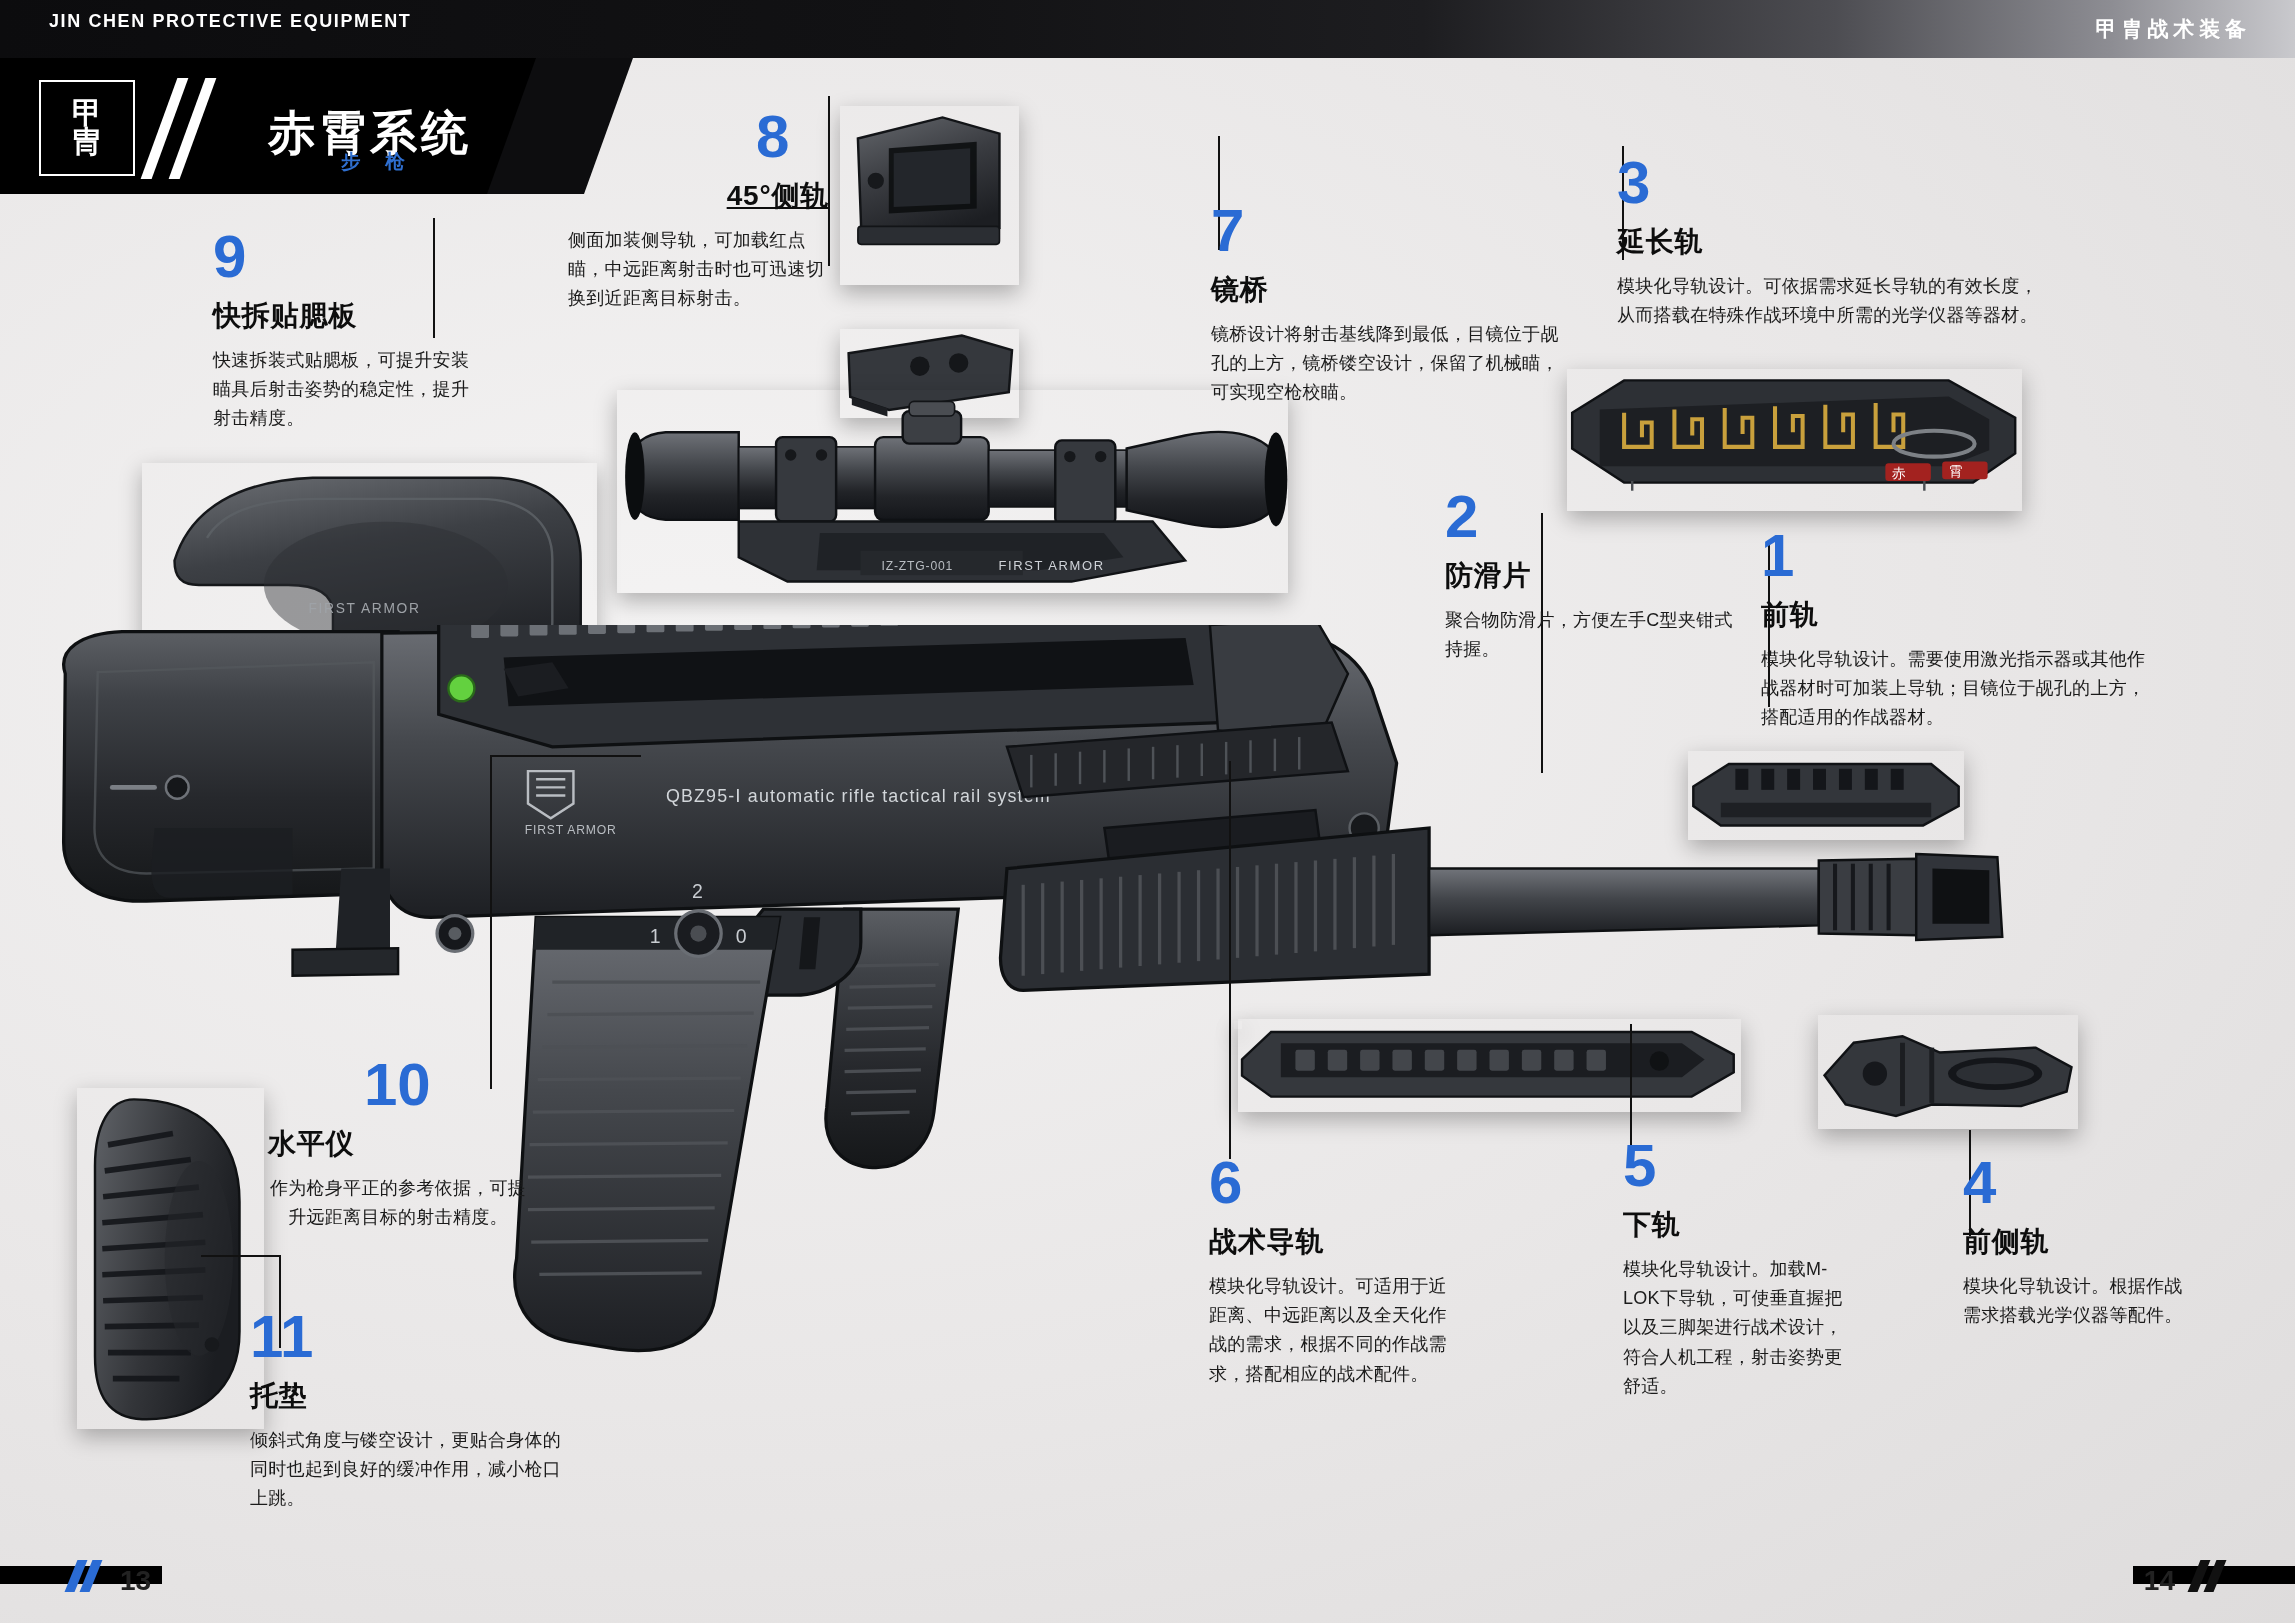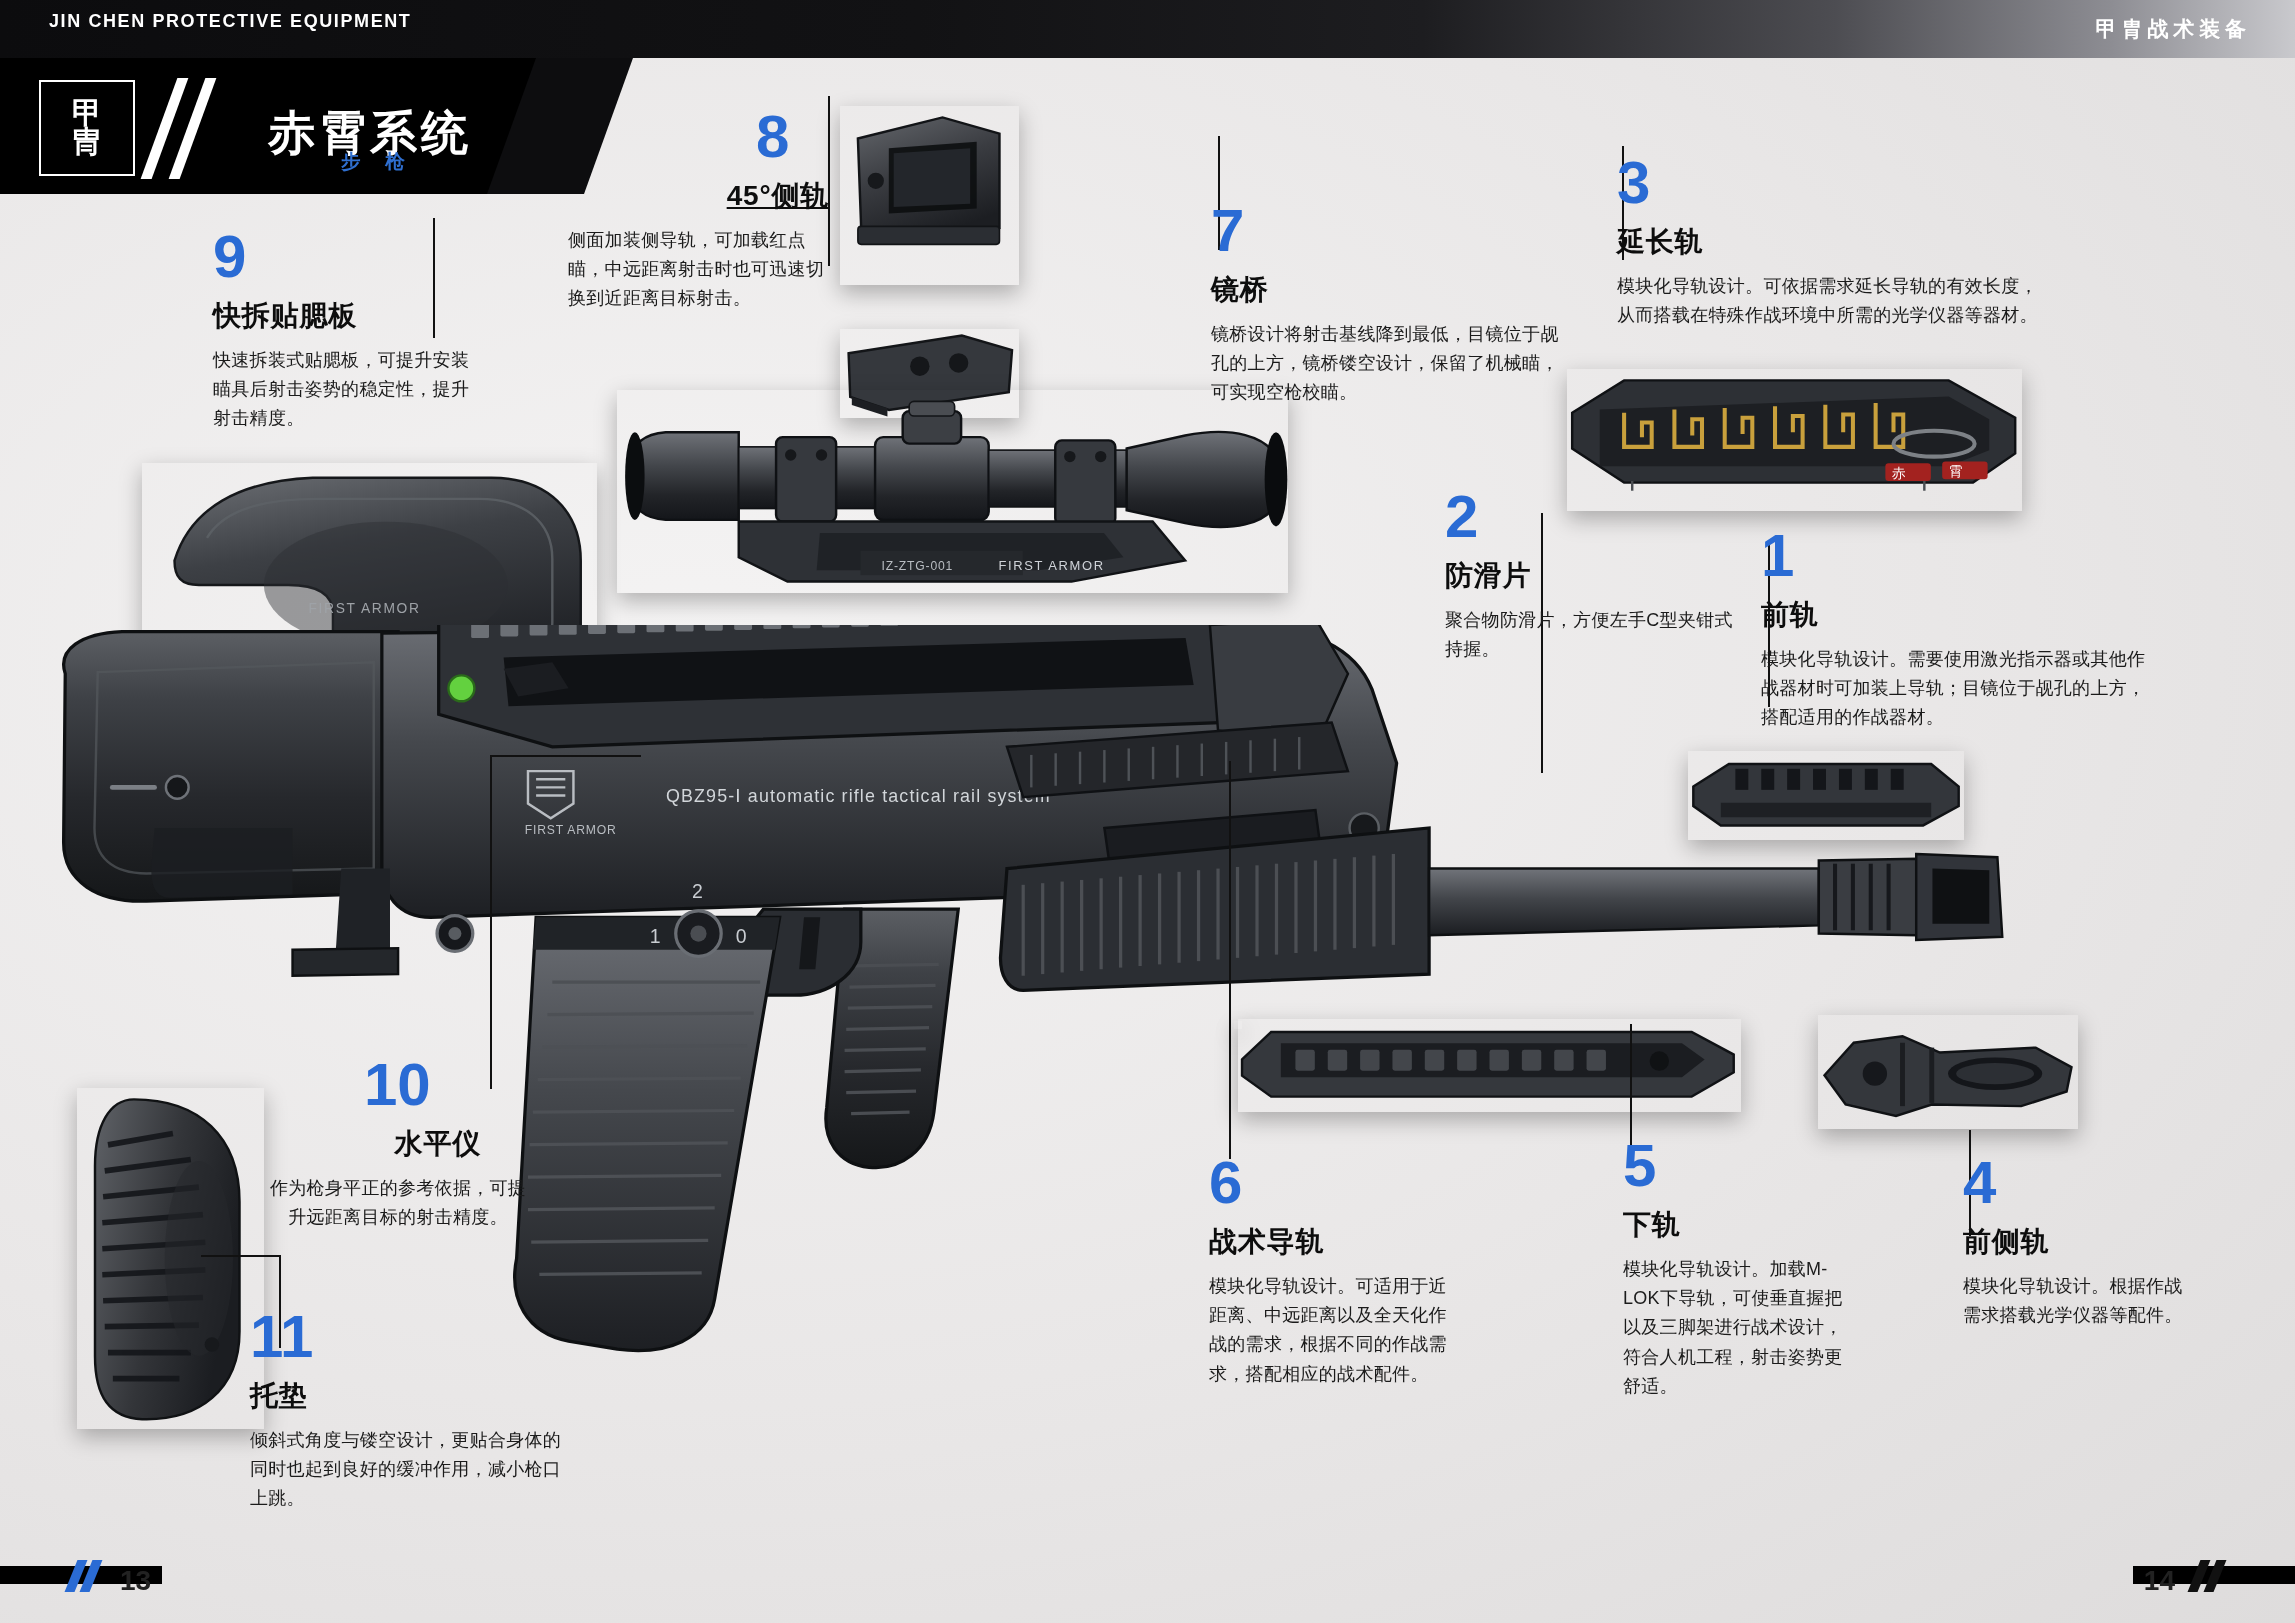--- a/index.html
+++ b/index.html
@@ -537,21 +537,21 @@
   </div>
 
   <div class="callout" style="left:1761px; top:526px; width:390px;">
     <div class="num">1</div>
     <div class="ttl">前轨</div>
     <div class="desc">模块化导轨设计。需要使用激光指示器或其他作战器材时可加装上导轨；目镜位于觇孔的上方，搭配适用的作战器材。</div>
   </div>
 
   <div class="callout" style="left:268px; top:1055px; width:260px;">
     <div class="num" style="margin-left:96px;">10</div>
-    <div class="ttl" style="text-align:right; padding-right:47px;">水平仪</div>
+    <div class="ttl" style="text-align:left; padding-right:47px;">水平仪</div>
     <div class="desc" style="text-align:center;">作为枪身平正的参考依据，可提升远距离目标的射击精度。</div>
   </div>
 
   <div class="callout" style="left:250px; top:1307px; width:325px;">
     <div class="num">11</div>
     <div class="ttl">托垫</div>
     <div class="desc">倾斜式角度与镂空设计，更贴合身体的同时也起到良好的缓冲作用，减小枪口上跳。</div>
   </div>
 
   <div class="callout" style="left:1209px; top:1153px; width:244px;">

